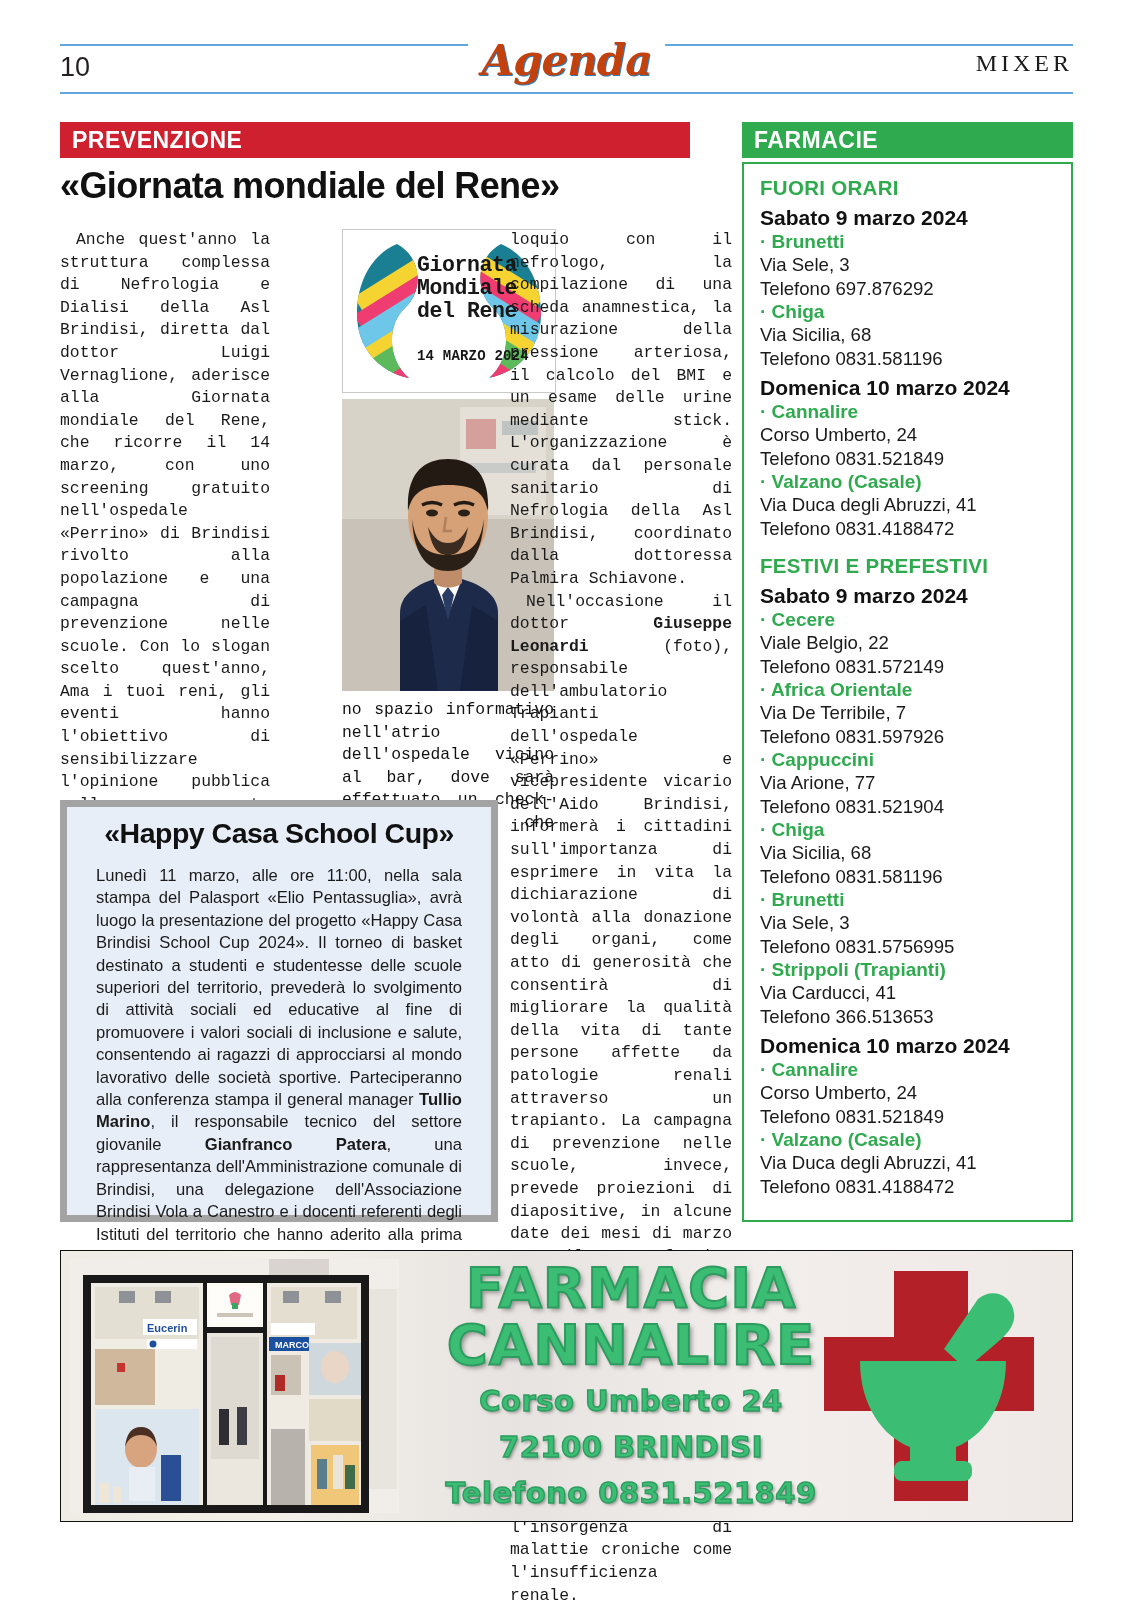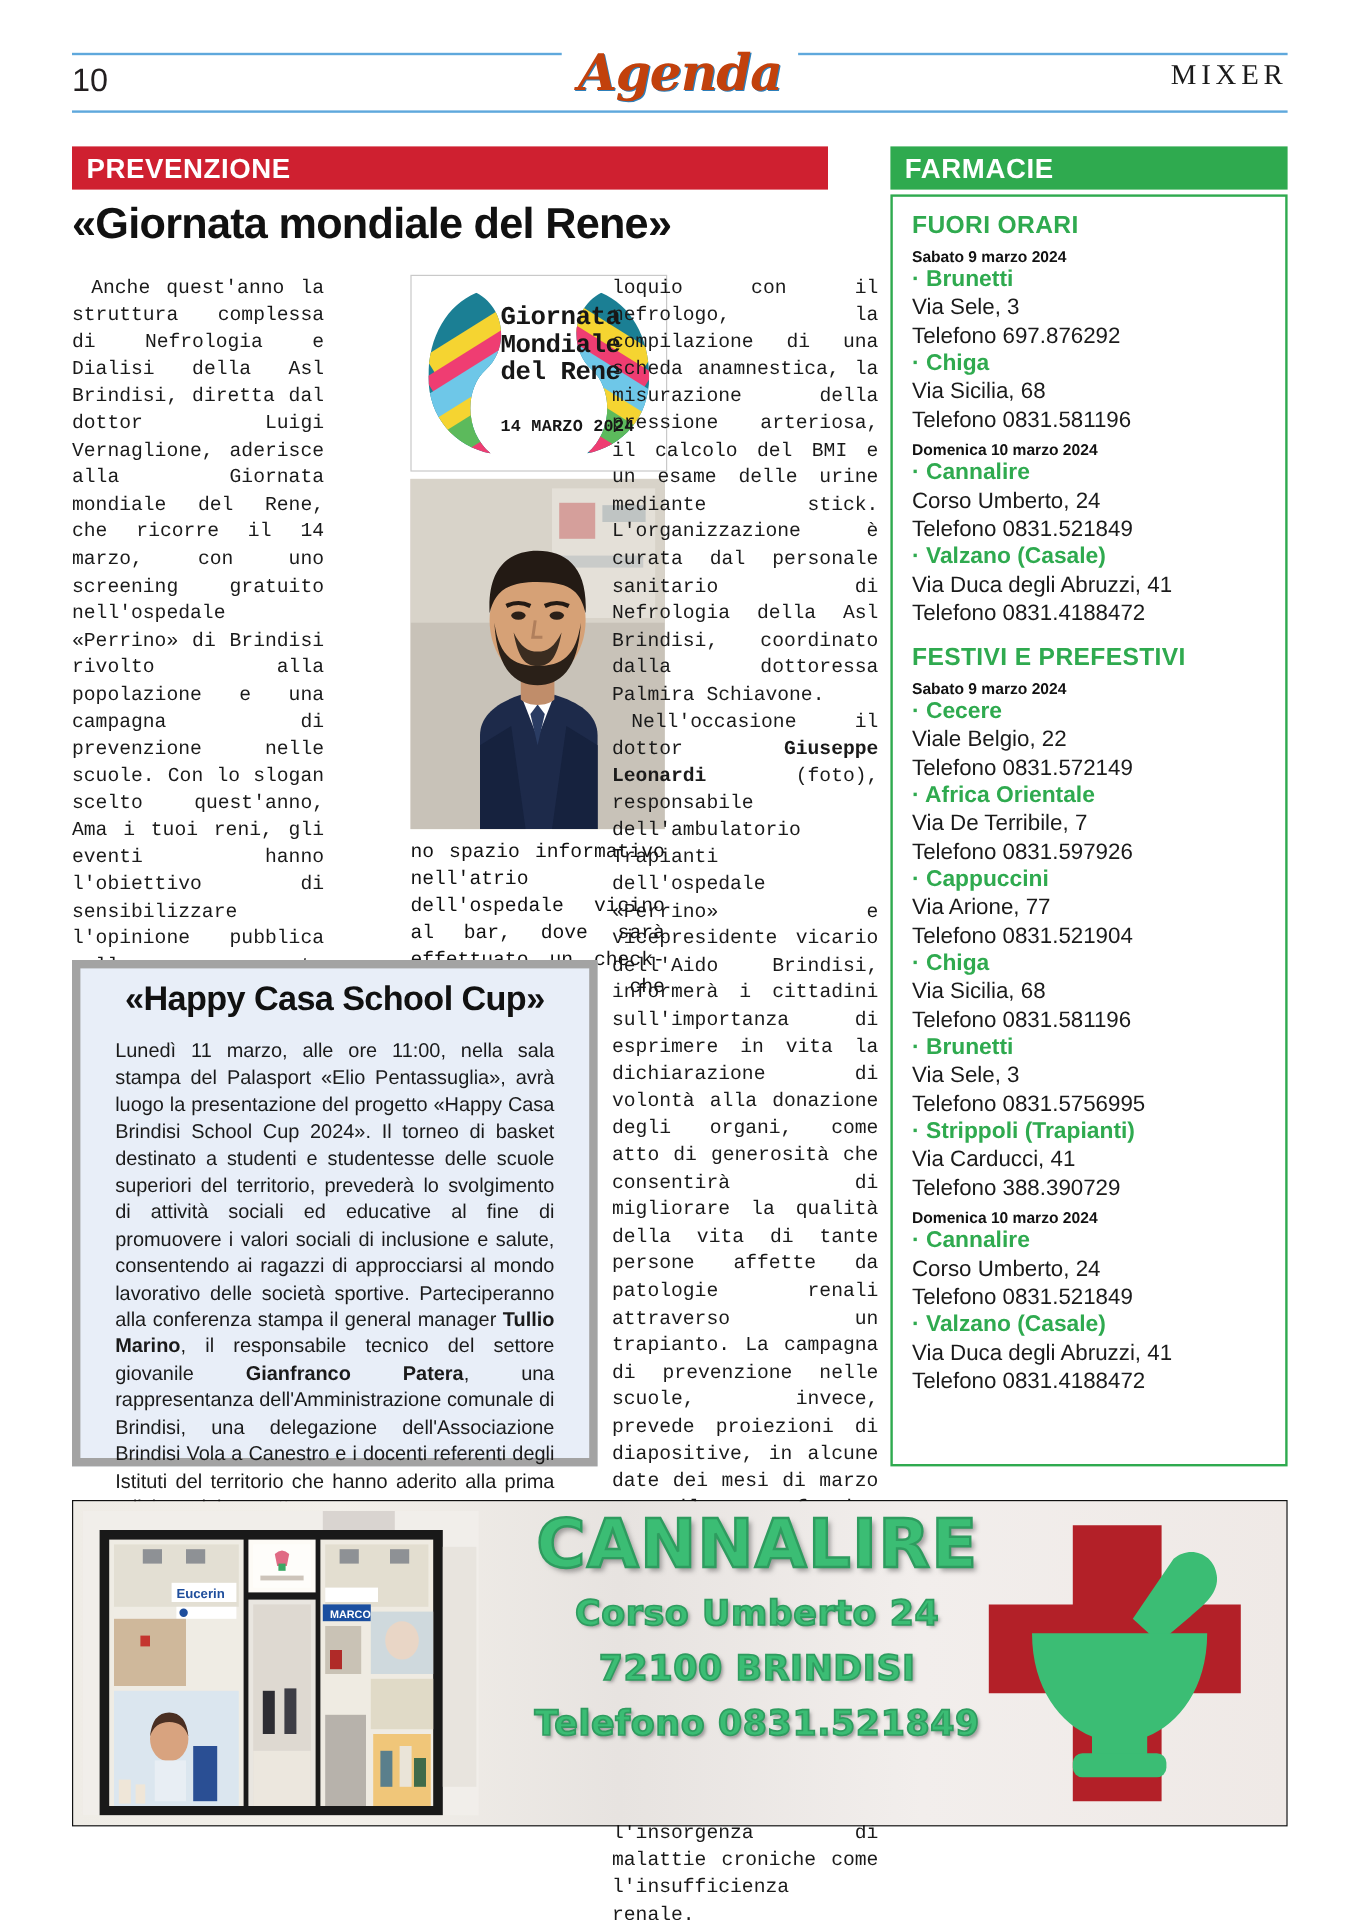--- a/index.html
+++ b/index.html
@@ -69,21 +69,21 @@
       background:#e8eef8;border:7px solid #a3a3a3;box-sizing:border-box;padding:10px 14px 8px 14px;}
   .hc h2{margin:0 0 6px 0;font-size:28.5px;font-weight:bold;letter-spacing:-.5px;color:#111;text-align:center;}
   .hc p{margin:15px;font-size:16.6px;line-height:22.4px;text-align:justify;color:#1a1a1a;}
   .hc b{font-weight:bold;}
 
   
   .pharm{position:absolute;left:742px;top:162px;width:331px;height:1060px;
     border:2px solid #2faa4f;box-sizing:border-box;background:#fff;padding:12px 16px;}
   .ph-head{font-weight:bold;font-size:20.5px;color:#2faa4f;letter-spacing:.3px;margin:0 0 2px 0;}
   .ph-head.second{margin-top:14px;}
-  .ph-date{font-weight:bold;font-size:13px;color:#111;margin:6px 0 1px 0;}
+  .ph-date{font-weight:bold;font-size:21px;color:#111;margin:6px 0 1px 0;}
   .ph-name{font-weight:bold;font-size:19px;color:#2faa4f;margin:1px 0 0 0;}
   .ph-line{font-size:18.6px;color:#1a1a1a;line-height:23.5px;margin:0;}
 
   
   .ad{position:absolute;left:60px;top:1250px;width:1013px;height:272px;
       border:1px solid #111;box-sizing:border-box;overflow:hidden;
       background:linear-gradient(90deg,#efece6 0%, #f3f0ea 22%, #e7e3e0 45%, #f2eeec 70%, #efe9e6 100%);}
   .ad-photo{position:absolute;left:8px;top:8px;width:330px;height:254px;background:#efece6;overflow:hidden;}
   .ad-text{position:absolute;left:360px;top:8px;width:420px;text-align:center;}
   .ad-title{font-family:"DejaVu Sans", sans-serif;font-weight:bold;
@@ -237,21 +237,21 @@
         <div class="ph-line">Via Arione, 77</div>
         <div class="ph-line">Telefono 0831.521904</div>
         <div class="ph-name">· Chiga</div>
         <div class="ph-line">Via Sicilia, 68</div>
         <div class="ph-line">Telefono 0831.581196</div>
         <div class="ph-name">· Brunetti</div>
         <div class="ph-line">Via Sele, 3</div>
         <div class="ph-line">Telefono 0831.5756995</div>
         <div class="ph-name">· Strippoli (Trapianti)</div>
         <div class="ph-line">Via Carducci, 41</div>
-        <div class="ph-line">Telefono 388.390729</div>
+        <div class="ph-line">Telefono 366.513653</div>
         <div class="ph-date">Domenica 10 marzo 2024</div>
         <div class="ph-name">· Cannalire</div>
         <div class="ph-line">Corso Umberto, 24</div>
         <div class="ph-line">Telefono 0831.521849</div>
         <div class="ph-name">· Valzano (Casale)</div>
         <div class="ph-line">Via Duca degli Abruzzi, 41</div>
         <div class="ph-line">Telefono 0831.4188472</div>
       </div>
   </div>
 
@@ -307,20 +307,21 @@
         <rect x="202" y="170" width="34" height="76" fill="#b7b2ab"></rect>
         <rect x="242" y="186" width="48" height="60" fill="#f0c679"></rect>
         <rect x="248" y="200" width="10" height="30" fill="#5a7f8c"></rect>
         <rect x="264" y="196" width="10" height="34" fill="#eae4d8"></rect>
         <rect x="276" y="206" width="10" height="24" fill="#3f6b4a"></rect>
         <rect x="300" y="30" width="28" height="200" fill="#e8e4de"></rect>
       </svg>
     </div>
 
     <div class="ad-text">
+      <div class="ad-title">FARMACIA</div>
       <div class="ad-title">CANNALIRE</div>
       <div class="ad-sub">Corso Umberto 24</div>
       <div class="ad-sub">72100 BRINDISI</div>
       <div class="ad-sub">Telefono 0831.521849</div>
     </div>
 
     <div class="ad-logo">
       <svg width="230" height="242" viewBox="0 0 230 242">
         <path d="M78 6 h74 v66 h66 v74 h-66 v90 h-74 v-90 h-70 v-74 h70 z" fill="#b32028"></path>
         <path d="M162 34 C176 22 196 30 198 48 C200 62 188 72 176 82 L150 104 L128 84 Z" fill="#3bbd74"></path>

